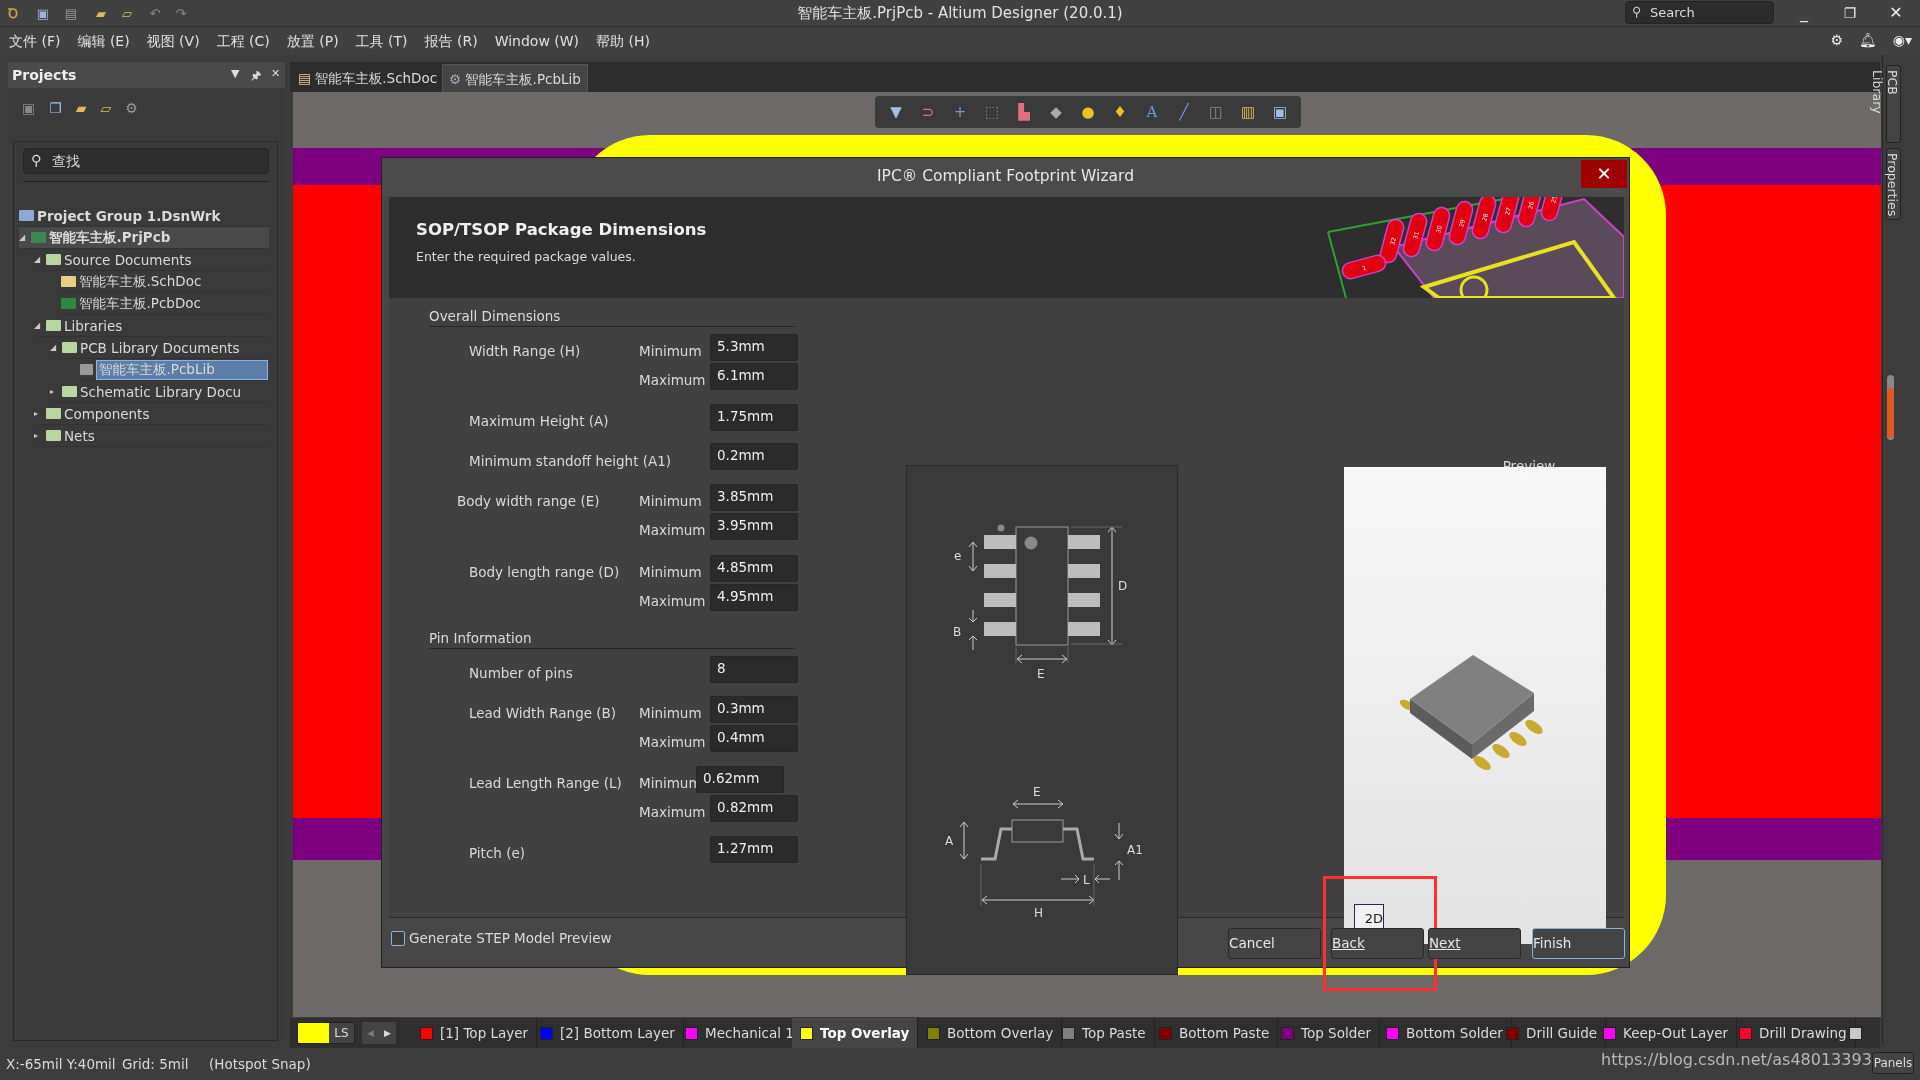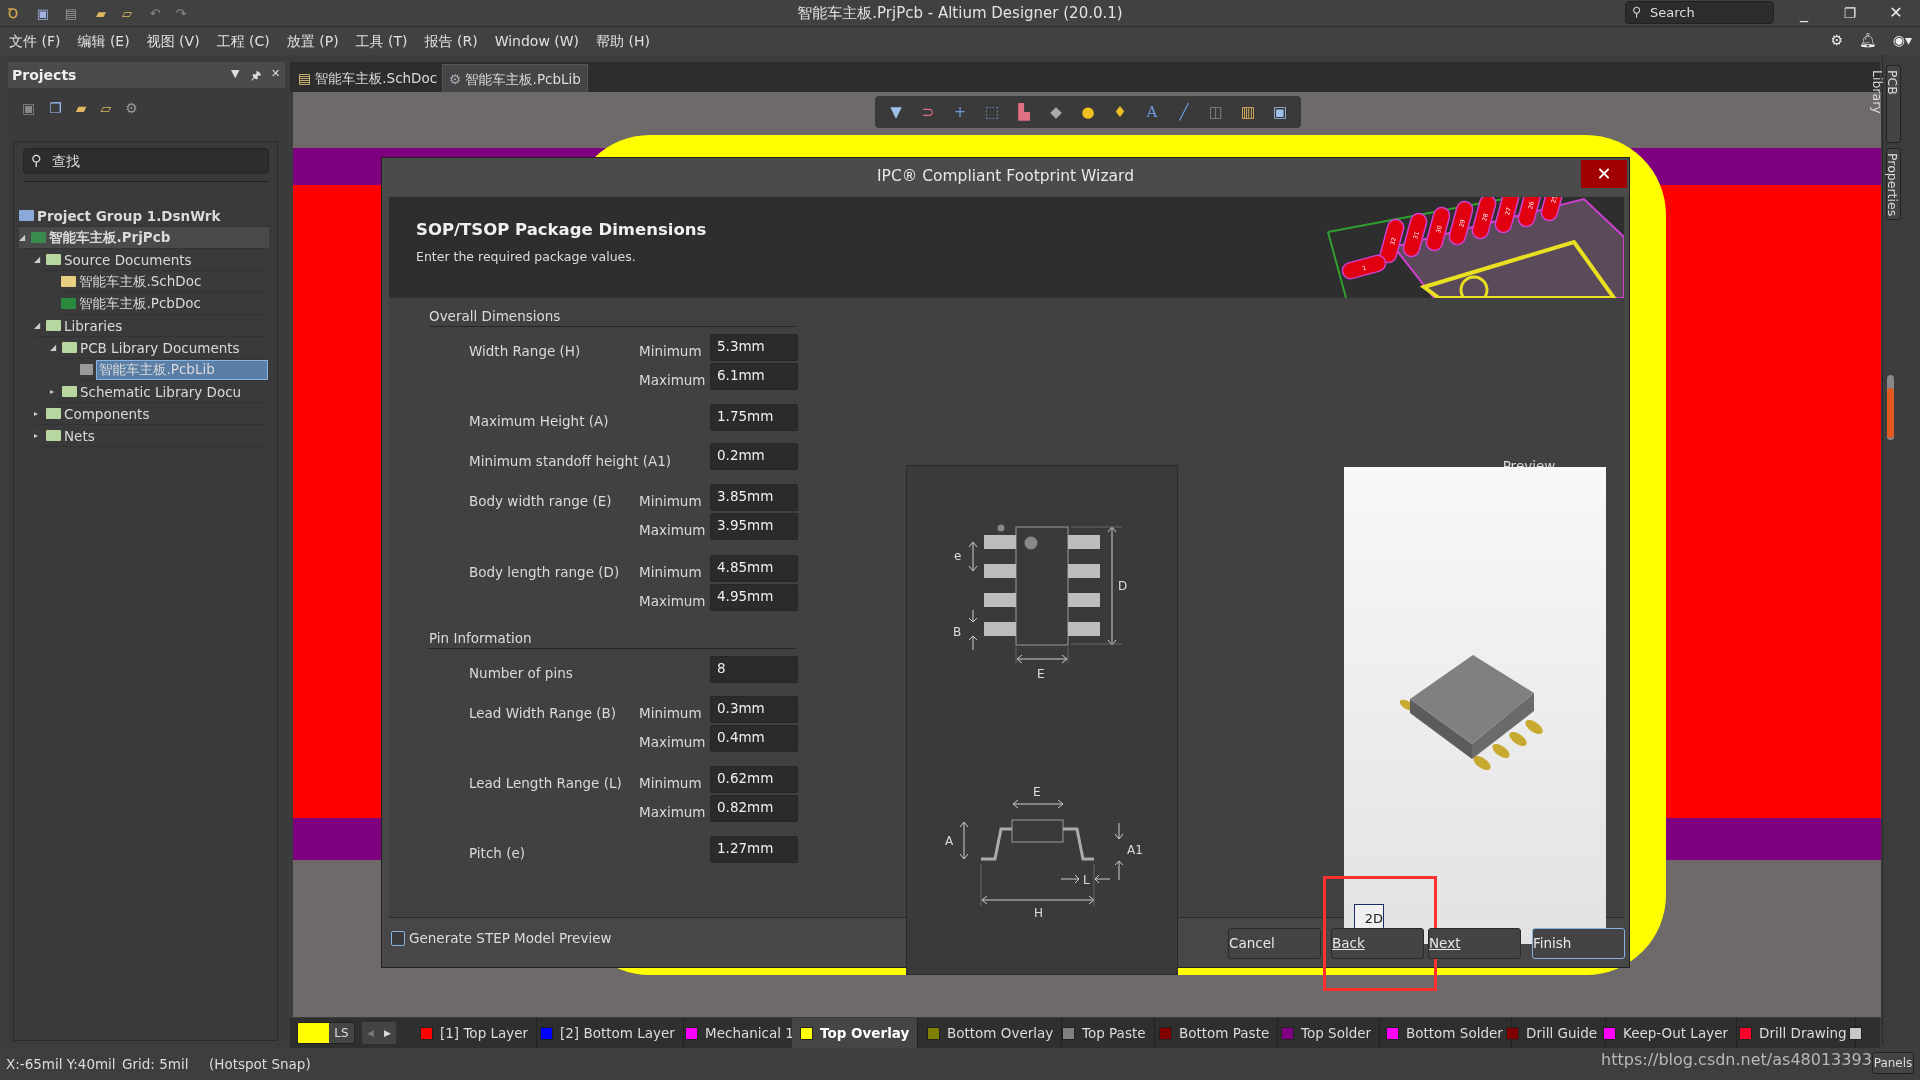--- a/index.html
+++ b/index.html
@@ -280,21 +280,21 @@
     <div class="field" style="left:321px;top:36px">5.3mm</div>
     <div class="sublabel" style="left:250px;top:74px">Maximum</div>
     <div class="field" style="left:321px;top:65px">6.1mm</div>
 
     <div class="flabel" style="left:80px;top:115px">Maximum Height (A)</div>
     <div class="field" style="left:321px;top:106px">1.75mm</div>
 
     <div class="flabel" style="left:80px;top:155px">Minimum standoff height (A1)</div>
     <div class="field" style="left:321px;top:145px">0.2mm</div>
 
-    <div class="flabel" style="left:80px;top:195px">Body width range (E)</div>
+    <div class="flabel" style="left:68px;top:195px">Body width range (E)</div>
     <div class="sublabel" style="left:250px;top:195px">Minimum</div>
     <div class="field" style="left:321px;top:186px">3.85mm</div>
     <div class="sublabel" style="left:250px;top:224px">Maximum</div>
     <div class="field" style="left:321px;top:215px">3.95mm</div>
 
     <div class="flabel" style="left:80px;top:266px">Body length range (D)</div>
     <div class="sublabel" style="left:250px;top:266px">Minimum</div>
     <div class="field" style="left:321px;top:257px">4.85mm</div>
     <div class="sublabel" style="left:250px;top:295px">Maximum</div>
     <div class="field" style="left:321px;top:286px">4.95mm</div>
@@ -306,21 +306,21 @@
     <div class="field" style="left:321px;top:358px">8</div>
 
     <div class="flabel" style="left:80px;top:407px">Lead Width Range (B)</div>
     <div class="sublabel" style="left:250px;top:407px">Minimum</div>
     <div class="field" style="left:321px;top:398px">0.3mm</div>
     <div class="sublabel" style="left:250px;top:436px">Maximum</div>
     <div class="field" style="left:321px;top:427px">0.4mm</div>
 
     <div class="flabel" style="left:80px;top:477px">Lead Length Range (L)</div>
     <div class="sublabel" style="left:250px;top:477px">Minimum</div>
-    <div class="field" style="left:321px;top:468px">0.62mm</div>
+    <div class="field" style="left:307px;top:468px">0.62mm</div>
     <div class="sublabel" style="left:250px;top:506px">Maximum</div>
     <div class="field" style="left:321px;top:497px">0.82mm</div>
 
     <div class="flabel" style="left:80px;top:547px">Pitch (e)</div>
     <div class="field" style="left:321px;top:538px">1.27mm</div>
 
     <div id="diagram">
       <svg width="272" height="510" viewBox="0 0 272 510">
         <g stroke="#bbb" fill="none" stroke-width="1">
           <rect x="109" y="61" width="52" height="118" fill="#3a3a3a" stroke="#999"></rect>

